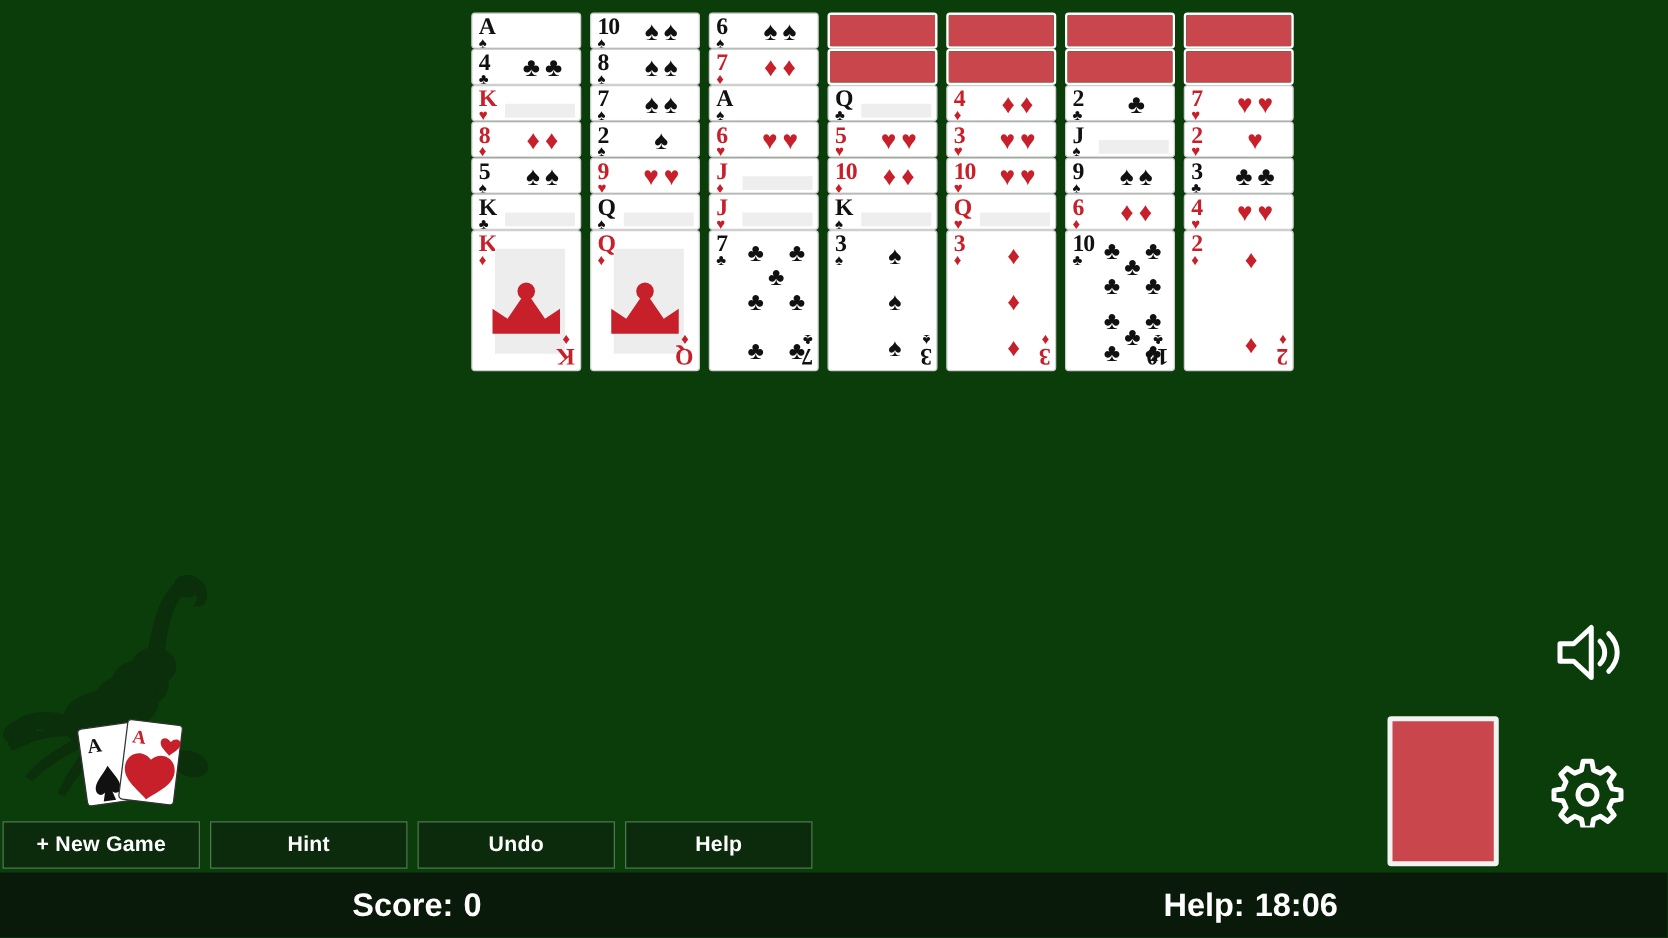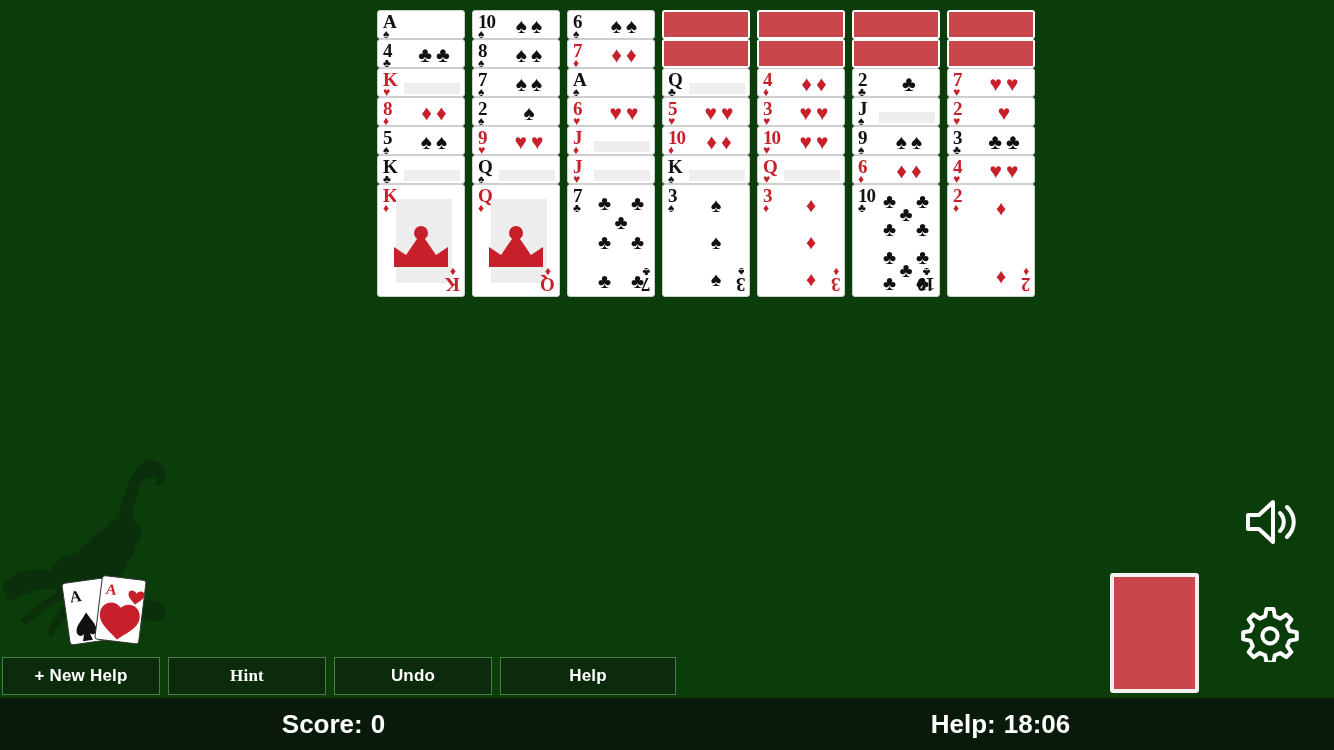--- a/index.html
+++ b/index.html
@@ -186,23 +186,23 @@
     font-size: 17px;
     font-weight: bold;
     font-family: "Liberation Sans", sans-serif;
     display: flex;
     align-items: center;
     justify-content: center;
     cursor: pointer;
     letter-spacing: 0.2px;
   }
   #new-game-button { width: 158px; }
-  #hint-button     { width: 158px; font-family: Liberation Serif, serif; }
+  #hint-button     { width: 158px; }
   #undo-button     { width: 158px; }
-  #help-button     { width: 176px; }
+  #help-button     { width: 150px; }
 
   
   #status-bar {
     position: absolute;
     left: 0; bottom: 0;
     width: 1334px; height: 52px;
     background: #0a1a0a;
     display: flex;
     align-items: center;
   }
@@ -752,21 +752,21 @@
                  L3.2 37.3 L3.2 30.3 L10.4 29 L12.8 23.5 L8.7 17.5 L13.7 12.5
                  L19.7 16.6 L25.2 14.2 Z"></path>
         <circle cx="30" cy="33.8" r="7.6"></circle>
       </g>
     </svg>
   </div>
 
   <div id="stock-pile"></div>
 
   <div id="toolbar">
-    <button class="toolbar-button" id="new-game-button">+ New Help</button>
+    <button class="toolbar-button" id="new-game-button">+ New Game</button>
     <button class="toolbar-button" id="hint-button">Hint</button>
     <button class="toolbar-button" id="undo-button">Undo</button>
     <button class="toolbar-button" id="help-button">Help</button>
   </div>
 
   <div id="status-bar">
     <div class="status-cell">
       <span>Score:</span><span class="value">0</span>
     </div>
     <div class="status-cell">

